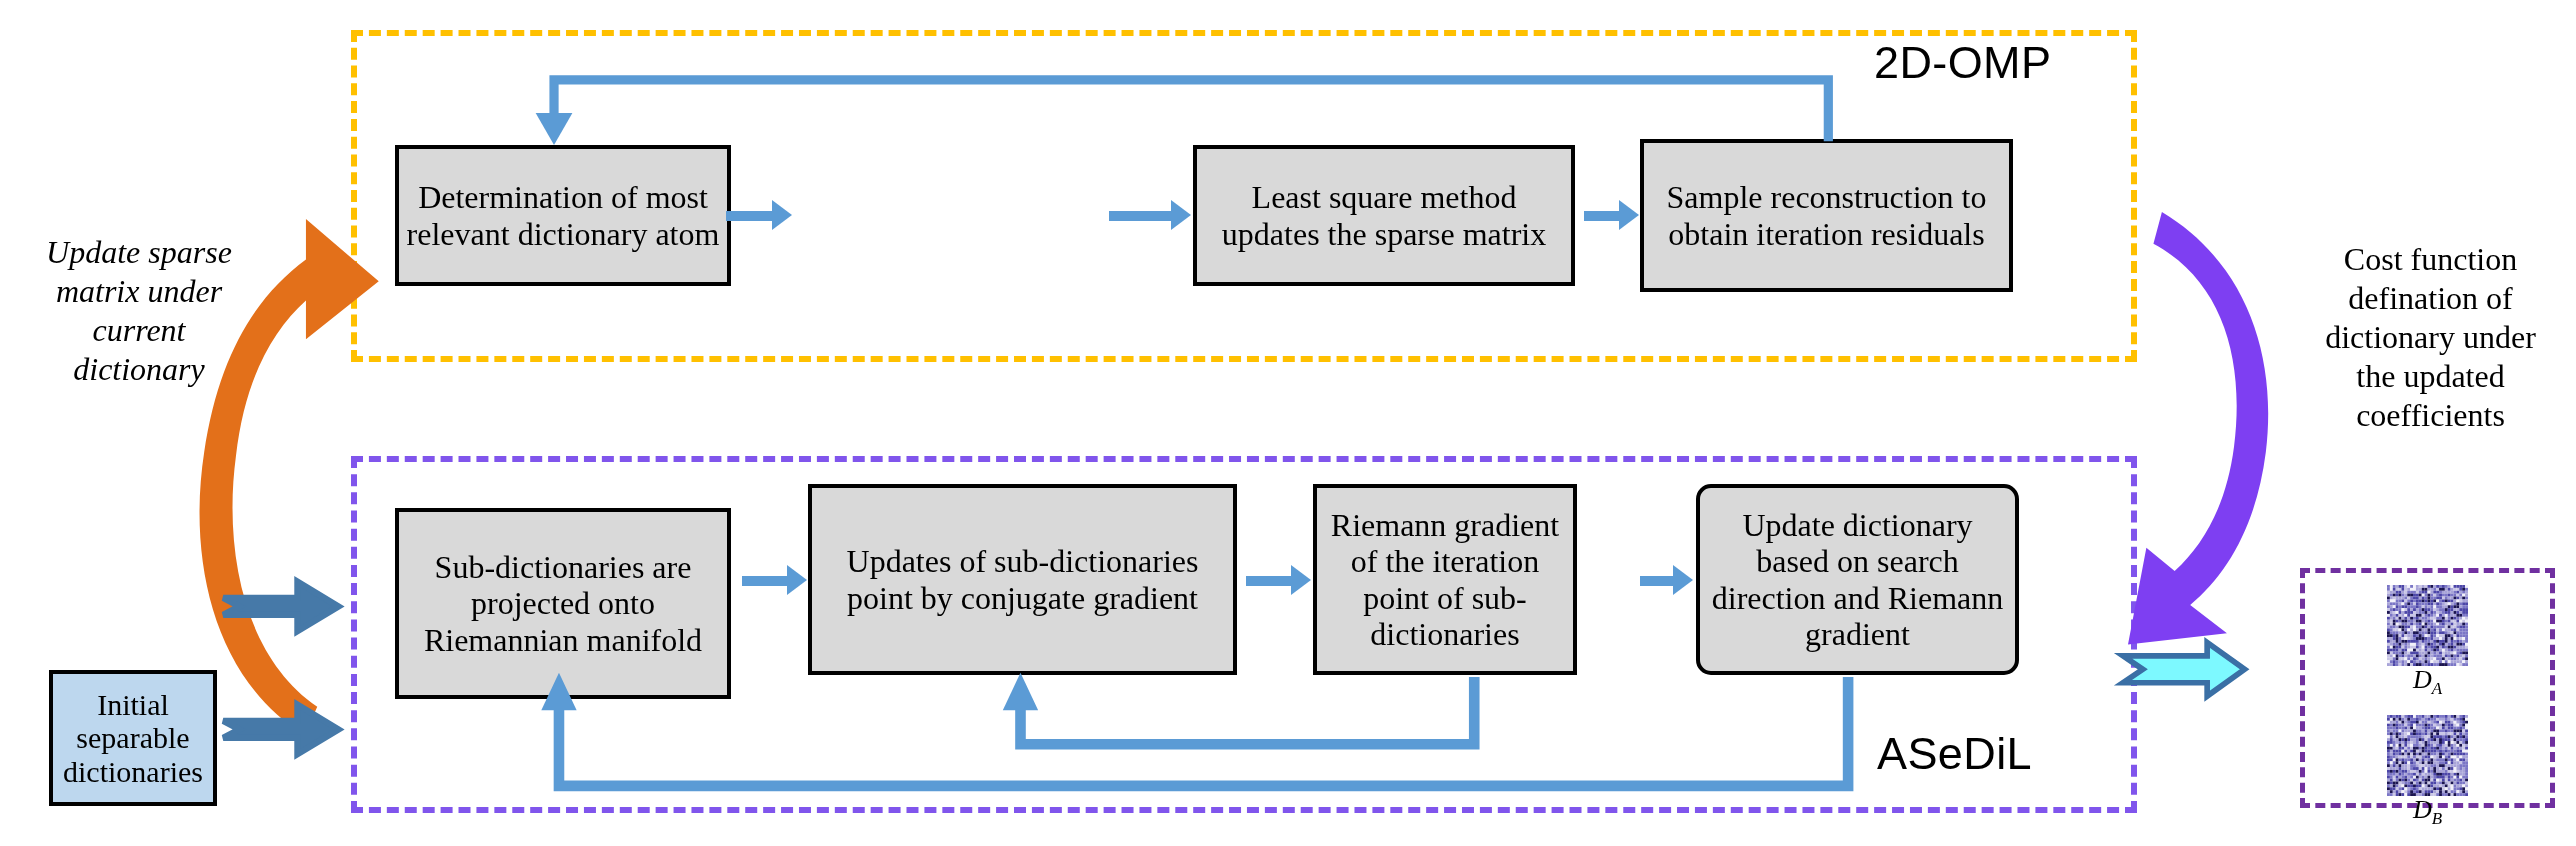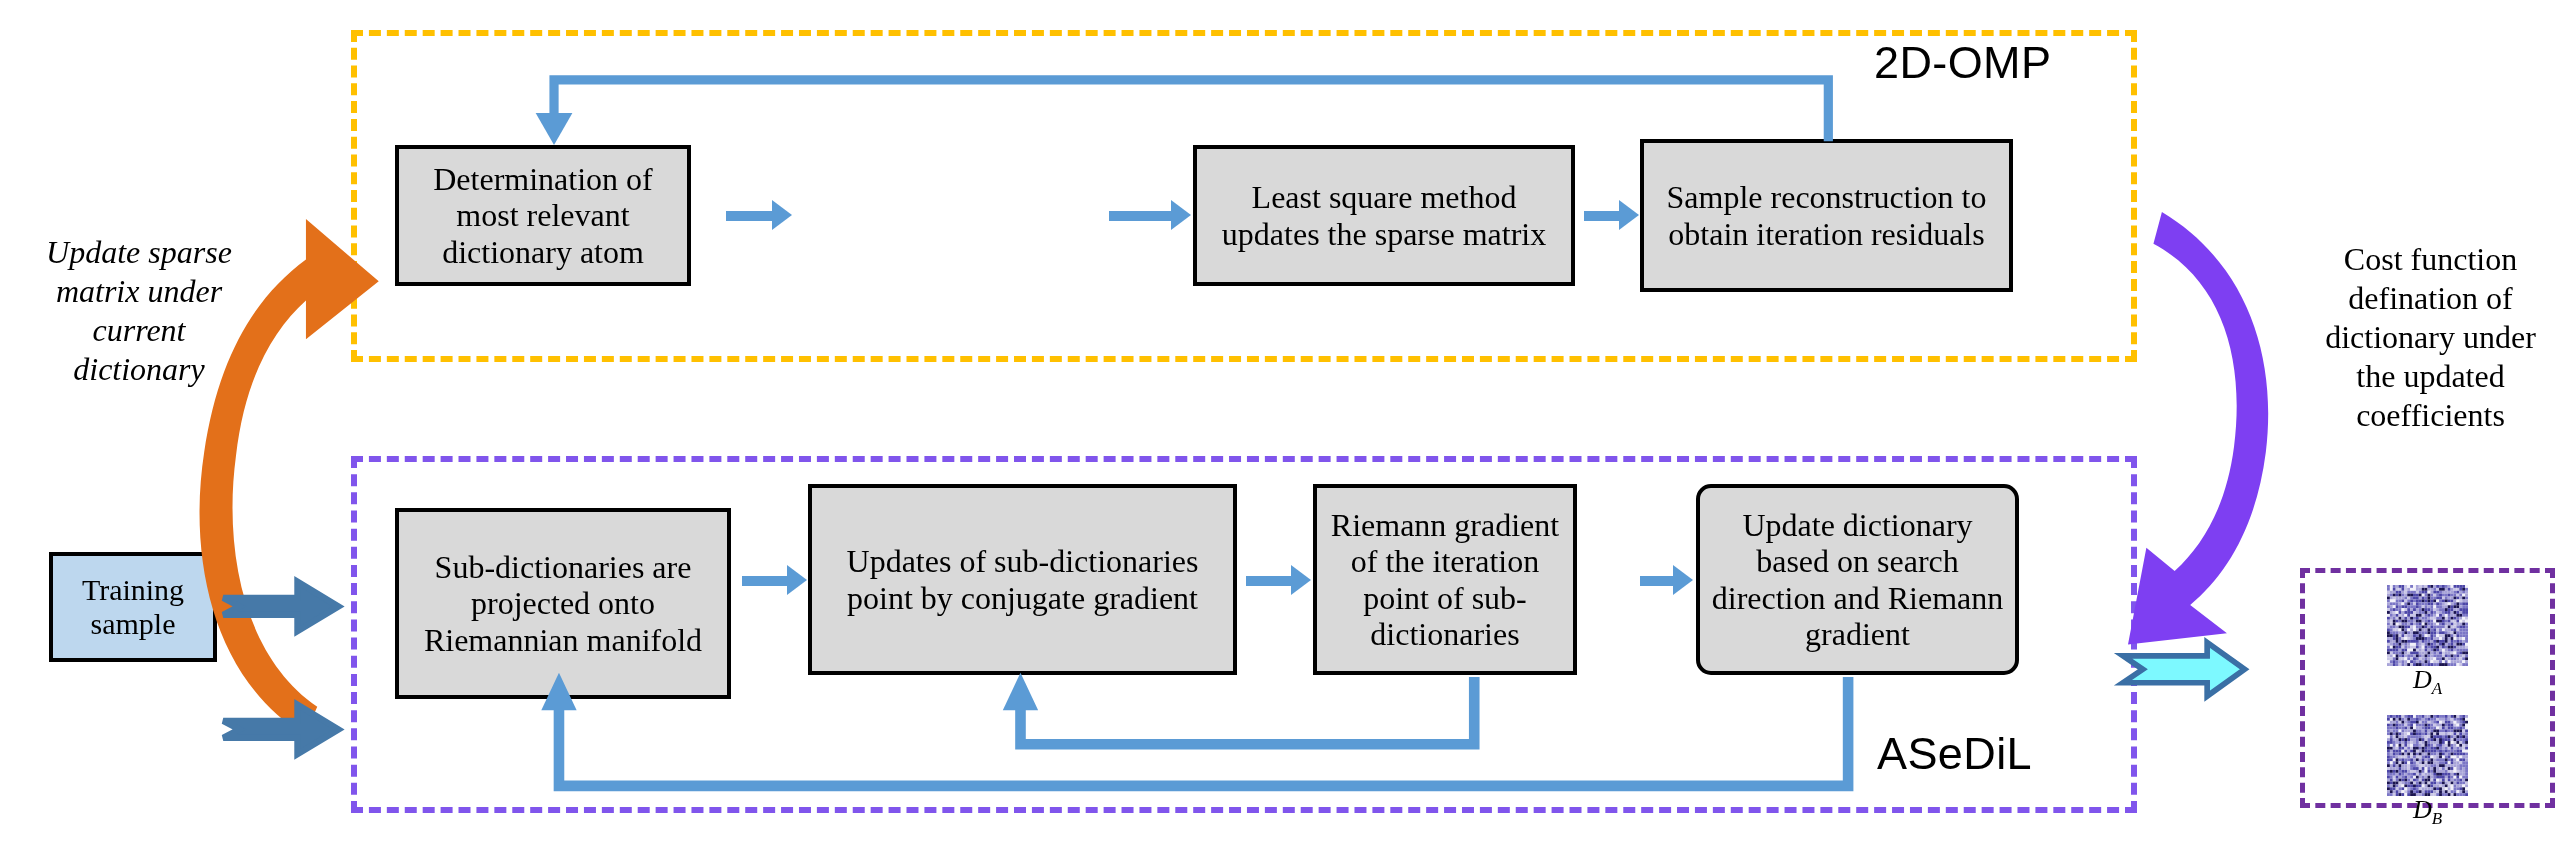--- a/index.html
+++ b/index.html
@@ -19,21 +19,21 @@
   #omp-title{left:1874px;top:37px;}
   #asedil-title{left:1877px;top:728px;}
 
   
   .pbox{position:absolute;box-sizing:border-box;background:#D9D9D9;
         border:4.2px solid #000;display:flex;align-items:center;justify-content:center;
         text-align:center;line-height:1.14;color:#000;font-size:32px;padding:2.8px 7px;}
   .pbox span{display:block;width:100%;}
 
   
-  #b1{left:395px;top:145px;width:296px;height:141px;}
+  #b1{left:395px;top:145px;width:336px;height:141px;}
   #b2{left:795px;top:145px;width:304px;height:141px;}
   #b3{left:1193px;top:145px;width:382px;height:141px;}
   #b4{left:1640px;top:139px;width:373px;height:153px;}
 
   
   #c1{left:395px;top:484px;width:336px;height:191px;margin-top:24px;}
   #c2{left:808px;top:484px;width:429px;height:191px;}
   #c3{left:1313px;top:484px;width:264px;height:191px;}
   #c4{left:1696px;top:484px;width:323px;height:191px;border-radius:15px;}
 
@@ -98,22 +98,22 @@
   <div class="pbox" id="c2">
     <span>Updates of sub-dictionaries point by conjugate gradient</span>
   </div>
   <div class="pbox" id="c3">
     <span>Riemann gradient of the iteration point of sub-dictionaries</span>
   </div>
   <div class="pbox" id="c4">
     <span>Update dictionary based on search direction and Riemann gradient</span>
   </div>
 
-  <div class="ibox" id="in1">
-    <span>Training sample</span>
+  <div class="ibox" id="in2">
+    <span>Initial separable dictionaries</span>
   </div>
 
   <div class="conn" style="left:726px;top:211px;width:48px;"></div>
   <div class="conn" style="left:1109px;top:211px;width:64px;"></div>
   <div class="conn" style="left:1584px;top:211px;width:37px;"></div>
 
   <div class="conn" style="left:742px;top:576px;width:47px;"></div>
   <div class="conn" style="left:1246px;top:576px;width:47px;"></div>
   <div class="conn" style="left:1640px;top:576px;width:35px;"></div>
 

